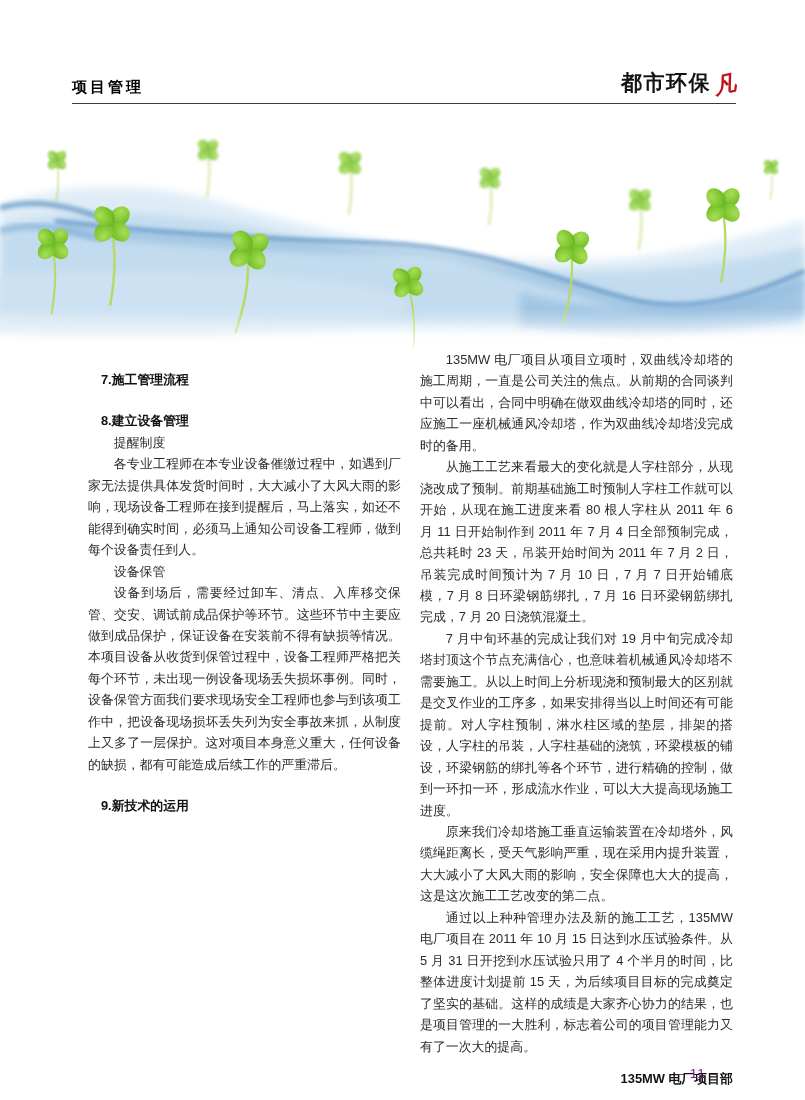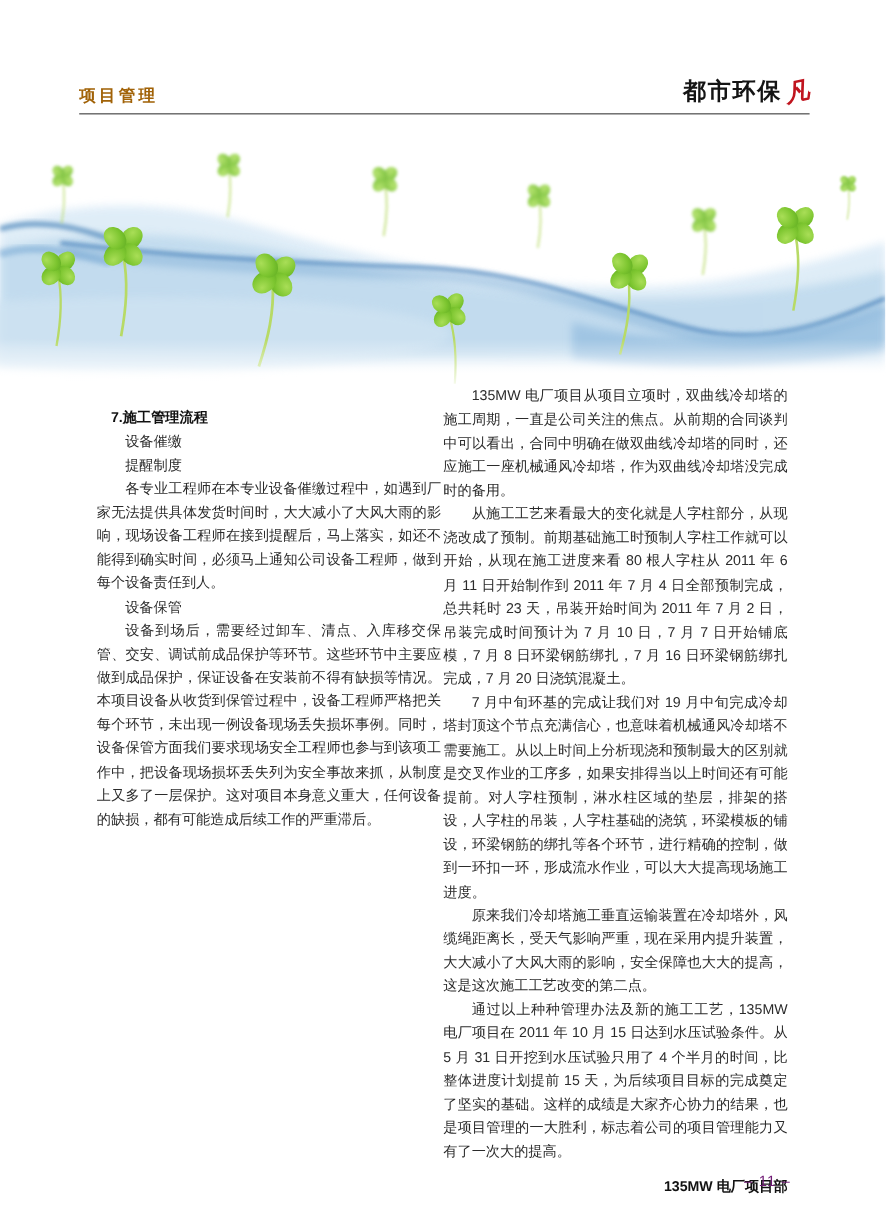--- a/index.html
+++ b/index.html
@@ -11,21 +11,21 @@
   .page{position:relative;width:805px;height:1100px;overflow:hidden;background:#fff;}
 
   
   .header{
     position:absolute;left:72px;top:70px;width:664px;height:34px;
     border-bottom:1px solid #3a3a3a;
     display:flex;justify-content:space-between;align-items:flex-end;
     padding-bottom:6px;box-sizing:border-box;
   }
   .section-title{
-    font-size:15px;font-weight:bold;color:#a16207;letter-spacing:3px;
+    font-size:15px;font-weight:bold;color:#000000;letter-spacing:3px;
   }
   .brand{display:flex;align-items:flex-end;}
   .brand-name{
     font-size:21px;font-weight:bold;color:#141414;letter-spacing:1.5px;
     transform:scaleY(1.02);
   }
   .brand-mark{
     color:#c0141e;font-size:22px;font-weight:bold;line-height:1;
     display:inline-block;transform:rotate(-12deg) translateY(-2px);
     margin-left:3px;font-family:"DejaVu Serif","Liberation Serif",serif;font-style:italic;
@@ -36,21 +36,21 @@
   .banner svg{display:block;}
   .bgclover{opacity:.85;}
 
   
   .col{
     position:absolute;top:349px;width:313px;
     font-size:12.9px;line-height:21.45px;color:#2b2b2b;
     text-align:justify;
   }
   .col-left{left:88px;}
-  .col-right{left:403px;}
+  .col-right{left:420px;}
   .h{font-weight:bold;color:#111;text-indent:1em;margin-top:20px;}
   .sub{text-indent:2em;}
   .p{margin:0;text-indent:2em;}
   .sig{float:right;font-weight:bold;color:#111;text-indent:0;margin-top:32px;}
 
   
   .page-number{
     position:absolute;right:86px;top:1066px;
     font-size:13.5px;color:#701a75;letter-spacing:1px;
   }
@@ -130,25 +130,26 @@
       <use href="#clover" transform="translate(408,174) scale(0.78) rotate(-6)"></use>
       <use href="#clover" transform="translate(572,139) scale(0.88) rotate(5)"></use>
       <use href="#clover" transform="translate(723,97) scale(0.9)"></use>
 
       <rect x="0" y="200" width="805" height="47" fill="url(#fadeW)"></rect>
     </svg>
   </div>
 
   <div class="col col-left">
     <div class="h">7.施工管理流程</div>
-    <div class="sub">设备催缴</div>
+    <div class="h">8.建立设备管理</div>
     <div class="sub">提醒制度</div>
     <p class="p">各专业工程师在本专业设备催缴过程中，如遇到厂家无法提供具体发货时间时，大大减小了大风大雨的影响，现场设备工程师在接到提醒后，马上落实，如还不能得到确实时间，必须马上通知公司设备工程师，做到每个设备责任到人。</p>
     <div class="sub">设备保管</div>
     <p class="p">设备到场后，需要经过卸车、清点、入库移交保管、交安、调试前成品保护等环节。这些环节中主要应做到成品保护，保证设备在安装前不得有缺损等情况。本项目设备从收货到保管过程中，设备工程师严格把关每个环节，未出现一例设备现场丢失损坏事例。同时，设备保管方面我们要求现场安全工程师也参与到该项工作中，把设备现场损坏丢失列为安全事故来抓，从制度上又多了一层保护。这对项目本身意义重大，任何设备的缺损，都有可能造成后续工作的严重滞后。</p>
+    <div class="h">9.新技术的运用</div>
   </div>
 
   <div class="col col-right">
     <p class="p">135MW 电厂项目从项目立项时，双曲线冷却塔的施工周期，一直是公司关注的焦点。从前期的合同谈判中可以看出，合同中明确在做双曲线冷却塔的同时，还应施工一座机械通风冷却塔，作为双曲线冷却塔没完成时的备用。</p>
     <p class="p">从施工工艺来看最大的变化就是人字柱部分，从现浇改成了预制。前期基础施工时预制人字柱工作就可以开始，从现在施工进度来看 80 根人字柱从 2011 年 6 月 11 日开始制作到 2011 年 7 月 4 日全部预制完成，总共耗时 23 天，吊装开始时间为 2011 年 7 月 2 日，吊装完成时间预计为 7 月 10 日，7 月 7 日开始铺底模，7 月 8 日环梁钢筋绑扎，7 月 16 日环梁钢筋绑扎完成，7 月 20 日浇筑混凝土。</p>
     <p class="p">7 月中旬环基的完成让我们对 19 月中旬完成冷却塔封顶这个节点充满信心，也意味着机械通风冷却塔不需要施工。从以上时间上分析现浇和预制最大的区别就是交叉作业的工序多，如果安排得当以上时间还有可能提前。对人字柱预制，淋水柱区域的垫层，排架的搭设，人字柱的吊装，人字柱基础的浇筑，环梁模板的铺设，环梁钢筋的绑扎等各个环节，进行精确的控制，做到一环扣一环，形成流水作业，可以大大提高现场施工进度。</p>
     <p class="p">原来我们冷却塔施工垂直运输装置在冷却塔外，风缆绳距离长，受天气影响严重，现在采用内提升装置，大大减小了大风大雨的影响，安全保障也大大的提高，这是这次施工工艺改变的第二点。</p>
     <p class="p"><span>通过以上种种管理办法及新的施工工艺，135MW 电厂项目在 2011 年 10 月 15 日达到水压试验条件。从 5 月 31 日开挖到水压试验只用了 4 个半月的时间，比整体进度计划提前 15 天，为后续项目目标的完成奠定了坚实的基础。这样的成绩是大家齐心协力的结果，也是项目管理的一大胜利，标志着公司的项目管理能力又有了一次大的提高。</span><span class="sig">135MW 电厂项目部</span></p>
   </div>
 

